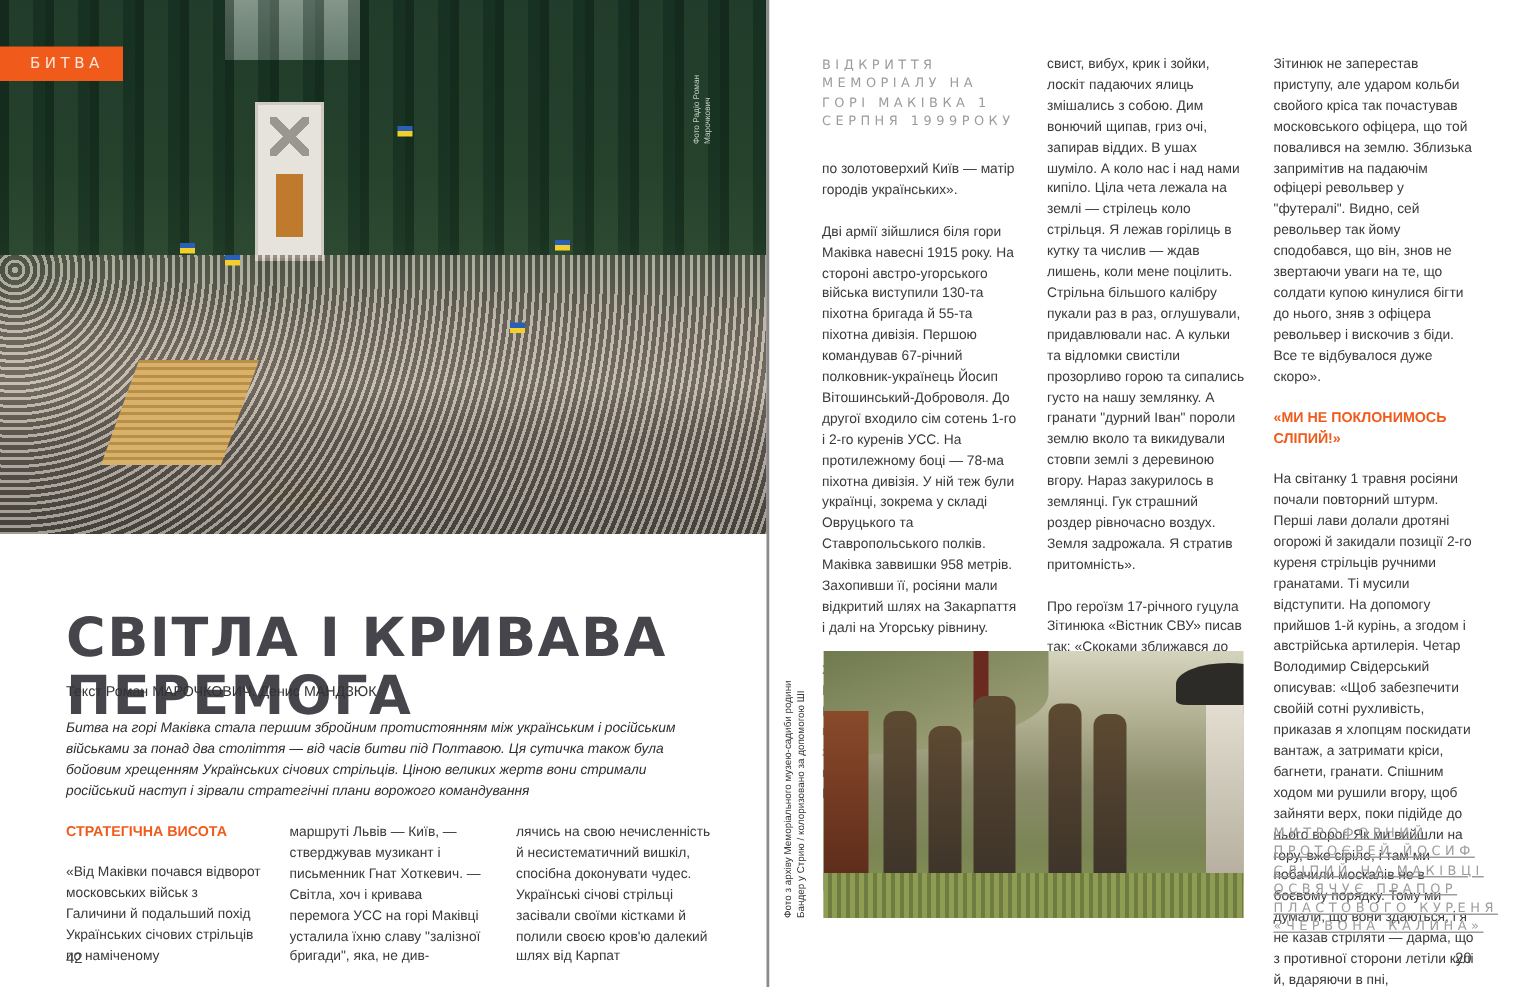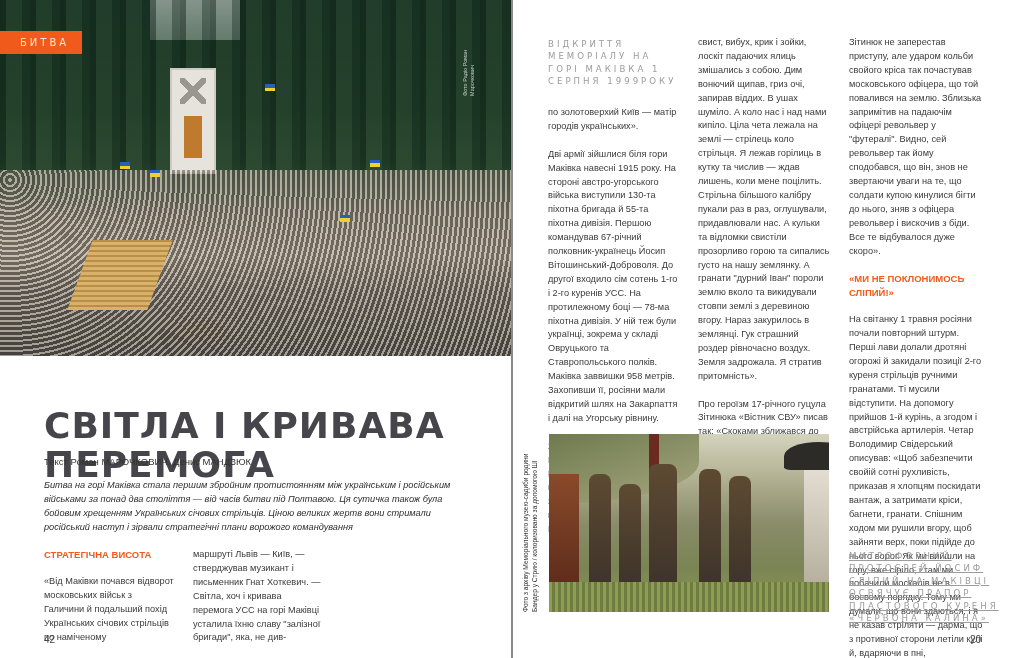--- a/index.html
+++ b/index.html
@@ -119,20 +119,23 @@
     <div class="byline">Текст Роман МАРОЧКОВИЧ. Денис МАНДЗЮК</div>
     <div class="lead">Битва на горі Маківка стала першим збройним протистоянням між українським і російським військами за понад два століття — від часів битви під Полтавою. Ця сутичка також була бойовим хрещенням Українських січових стрільців. Ціною великих жертв вони стримали російський наступ і зірвали стратегічні плани ворожого командування</div>
 
     <div class="col" style="left:44px;top:548px;width:130px;">
       <div class="subhead" style="margin-bottom:13px;">СТРАТЕГІЧНА ВИСОТА</div>
       <div> «Від Маківки почався відворот московських військ з Галичини й подальший похід Українських січових стрільців по наміченому</div>
     </div>
     <div class="col" style="left:193px;top:548px;width:130px;">
       <div>маршруті Львів — Київ, — стверджував музикант і письменник Гнат Хоткевич. — Світла, хоч і кривава перемога УСС на горі Маківці усталила їхню славу "залізної бригади", яка, не див-</div>
     </div>
+    <div class="col" style="left:344px;top:548px;width:132px;">
+      <div>лячись на свою нечисленність й несистематичний вишкіл, спосібна доконувати чудес. Українські січові стрільці засівали своїми кістками й полили своєю кров'ю далекий шлях від Карпат</div>
+    </div>
 
     <div class="page-num" style="left:44px;top:634px;">42</div>
   </div>
 
   <div class="page-divider"></div>
 
   <div class="page-right">
   </div>
 
   <div class="caption" style="left:548px;top:38px;width:140px;">ВІДКРИТТЯ МЕМОРІАЛУ НА ГОРІ МАКІВКА 1 СЕРПНЯ 1999РОКУ</div>

